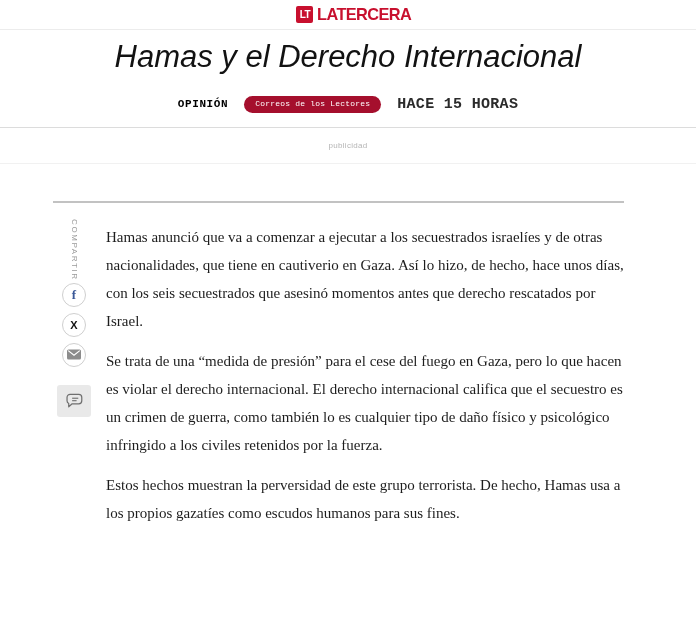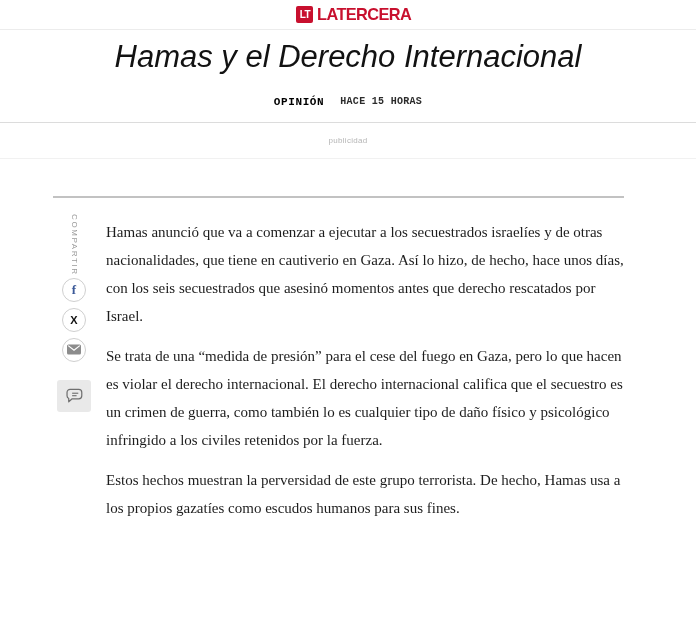--- a/index.html
+++ b/index.html
@@ -37,21 +37,21 @@
     margin-top:21px; padding-bottom:14px;font-family:Liberation Mono, monospace;
   }
   .section-label {
     font-size:11px; font-weight:bold; color:#000; letter-spacing:0.6px; cursor:pointer;
   }
   .badge {
     background:#a50f2d; color:#fff; font-size:8px; line-height:1;
     padding:4.5px 11px; border-radius:9px; cursor:pointer; letter-spacing:0.2px;
   }
   .timestamp {
-    font-size:10px; font-weight:bold; color:#2b2b2b; letter-spacing:0.3px;
+    font-size:15px; font-weight:bold; color:#2b2b2b; letter-spacing:0.3px;
   }
 
   
   .ad-bar {
     border-top:1px solid #dcdcdc; border-bottom:1px solid #f1f1f1;
     height:37px; display:flex; align-items:center; justify-content:center;
   }
   .ad-label { font-size:8px; color:#b5b5b5; letter-spacing:0.3px; }
 
   
@@ -99,20 +99,21 @@
     <div class="logo">
       <span class="logo-box">LT</span>
       <span class="logo-text">LATERCERA</span>
     </div>
   </header>
 
   <section class="headline-wrap">
     <h1 class="headline">Hamas y el Derecho Internacional</h1>
     <div class="meta-row">
       <span class="section-label">OPINIÓN</span>
+      <span class="badge">Correos de los Lectores</span>
       <span class="timestamp">HACE 15 HORAS</span>
     </div>
   </section>
 
   <div class="ad-bar">
     <span class="ad-label">publicidad</span>
   </div>
 
   <article class="article">
 

